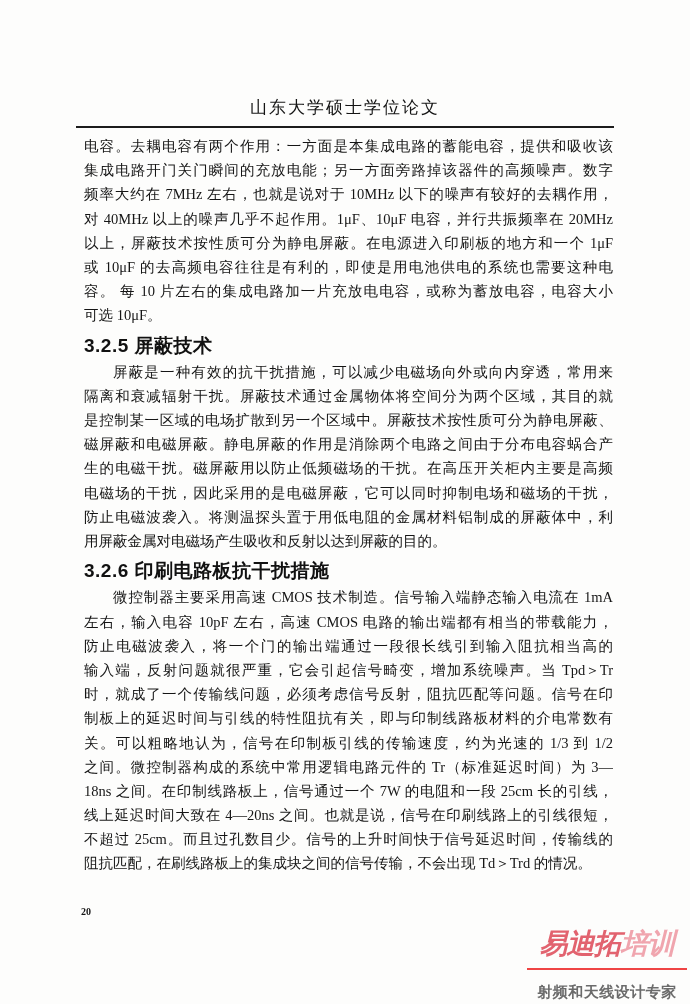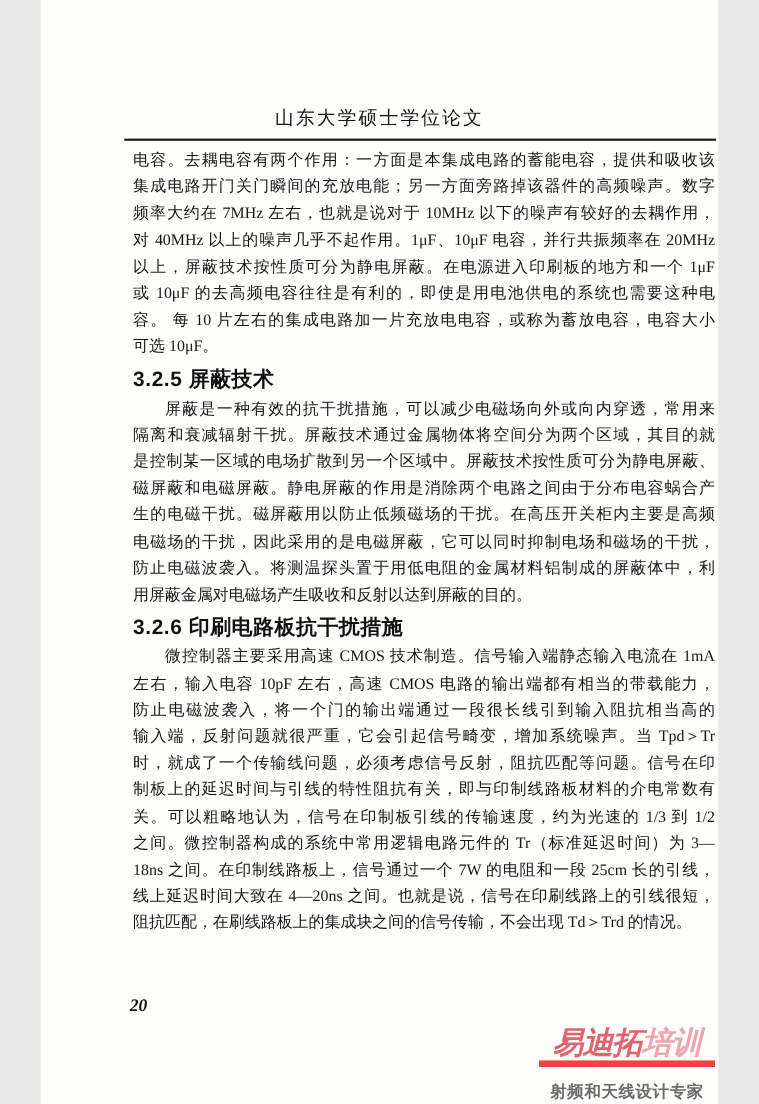--- a/index.html
+++ b/index.html
@@ -1,18 +1,18 @@
 <!DOCTYPE html>
 <html><head>
 <meta charset="utf-8">
 <style>
   html, body { margin: 0; padding: 0; background: #e8e8e8; }
   .page {
     position: relative;
-    width: 616px;
+    width: 690px;
     height: 1004px;
     background: #fdfdfc;
     font-family: "Liberation Serif", serif;
     color: #151515;
     overflow: hidden;
     margin: 0 auto;
   }
   .header-title {
     position: absolute;
     top: 96px;
@@ -59,41 +59,40 @@
     line-height: 24.2px;
     margin-top: 6px;
     margin-bottom: 2px;
     letter-spacing: 0.5px;
     color: #111;
   }
   .page-number {
     position: absolute;
     left: 81px;
     top: 906px;
-    font-size: 16px;
+    font-size: 10px;
     font-weight: bold;
     font-family: "Liberation Serif", serif;
-    font-style: italic;
   }
   .watermark {
     position: absolute;
     right: 3px;
     bottom: 2px;
     width: 160px;
     text-align: center;
   }
   .wm-logo {
     font-family: "Liberation Sans", sans-serif;
     font-weight: bold;
     font-style: italic;
     font-size: 28px;
     line-height: 1.1;
     letter-spacing: -1px;
-    border-bottom: 6px solid #ef4444;
-    padding-bottom: 0;
+    border-bottom: 2px solid #ef4444;
+    padding-bottom: 8px;
     white-space: nowrap;
     margin-top: 31px;
   }
   .wm-slogan {
     font-family: "Liberation Serif", serif;
     font-size: 15px;
     font-weight: bold;
     letter-spacing: 0.5px;
     margin-top: 13px;
     white-space: nowrap;
@@ -135,20 +134,21 @@
         <div class="line line-indent">微控制器主要采用高速 CMOS 技术制造。信号输入端静态输入电流在 1mA</div>
         <div class="line">左右，输入电容 10pF 左右，高速 CMOS 电路的输出端都有相当的带载能力，</div>
         <div class="line">防止电磁波袭入，将一个门的输出端通过一段很长线引到输入阻抗相当高的</div>
         <div class="line">输入端，反射问题就很严重，它会引起信号畸变，增加系统噪声。当 Tpd＞Tr</div>
         <div class="line">时，就成了一个传输线问题，必须考虑信号反射，阻抗匹配等问题。信号在印</div>
         <div class="line">制板上的延迟时间与引线的特性阻抗有关，即与印制线路板材料的介电常数有</div>
         <div class="line">关。可以粗略地认为，信号在印制板引线的传输速度，约为光速的 1/3 到 1/2</div>
         <div class="line">之间。微控制器构成的系统中常用逻辑电路元件的 Tr（标准延迟时间）为 3—</div>
         <div class="line">18ns 之间。在印制线路板上，信号通过一个 7W 的电阻和一段 25cm 长的引线，</div>
         <div class="line">线上延迟时间大致在 4—20ns 之间。也就是说，信号在印刷线路上的引线很短，</div>
+        <div class="line">不超过 25cm。而且过孔数目少。信号的上升时间快于信号延迟时间，传输线的</div>
         <div class="line line-last">阻抗匹配，在刷线路板上的集成块之间的信号传输，不会出现 Td＞Trd 的情况。</div>
       </div>
     </div>
 
   <div class="page-number">20</div>
 
   <div class="watermark">
     <div class="wm-logo">
       <span style="color: rgb(226, 99, 111);">易迪拓</span><span style="color: rgb(240, 165, 174);">培训</span>
     </div>

